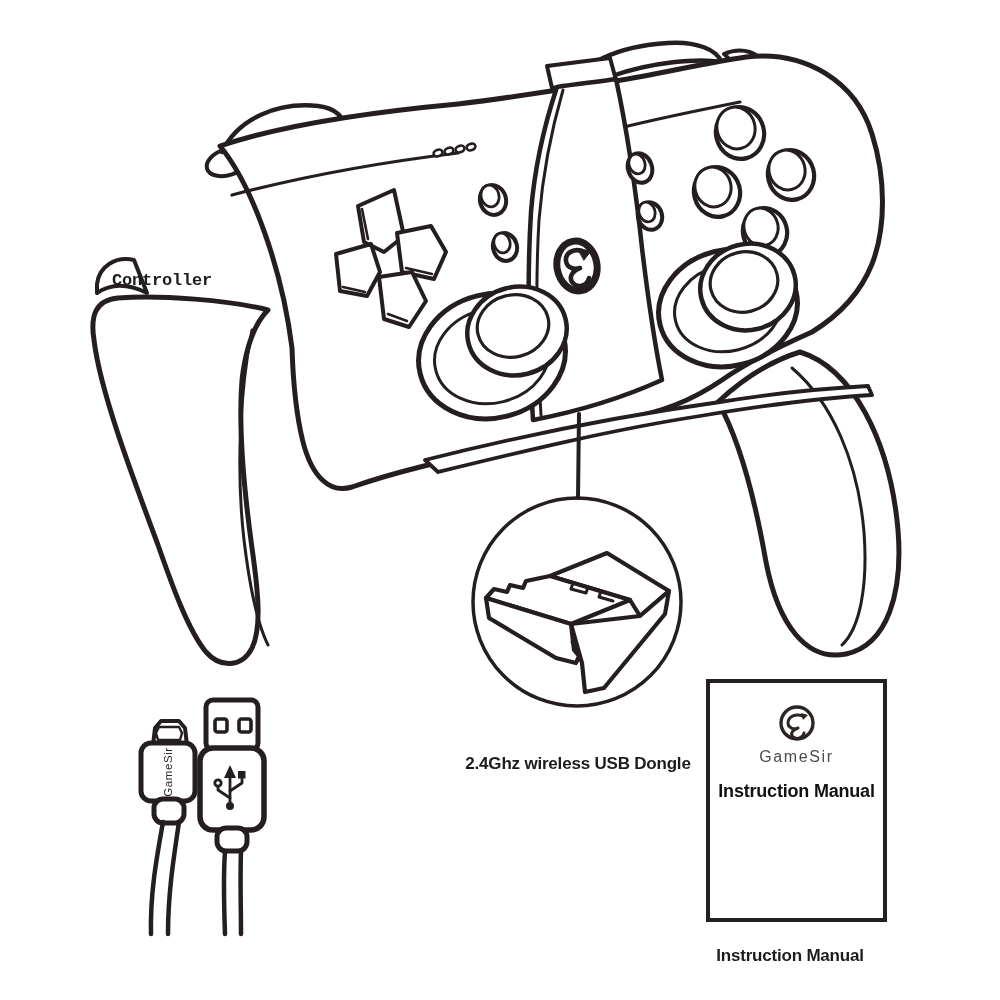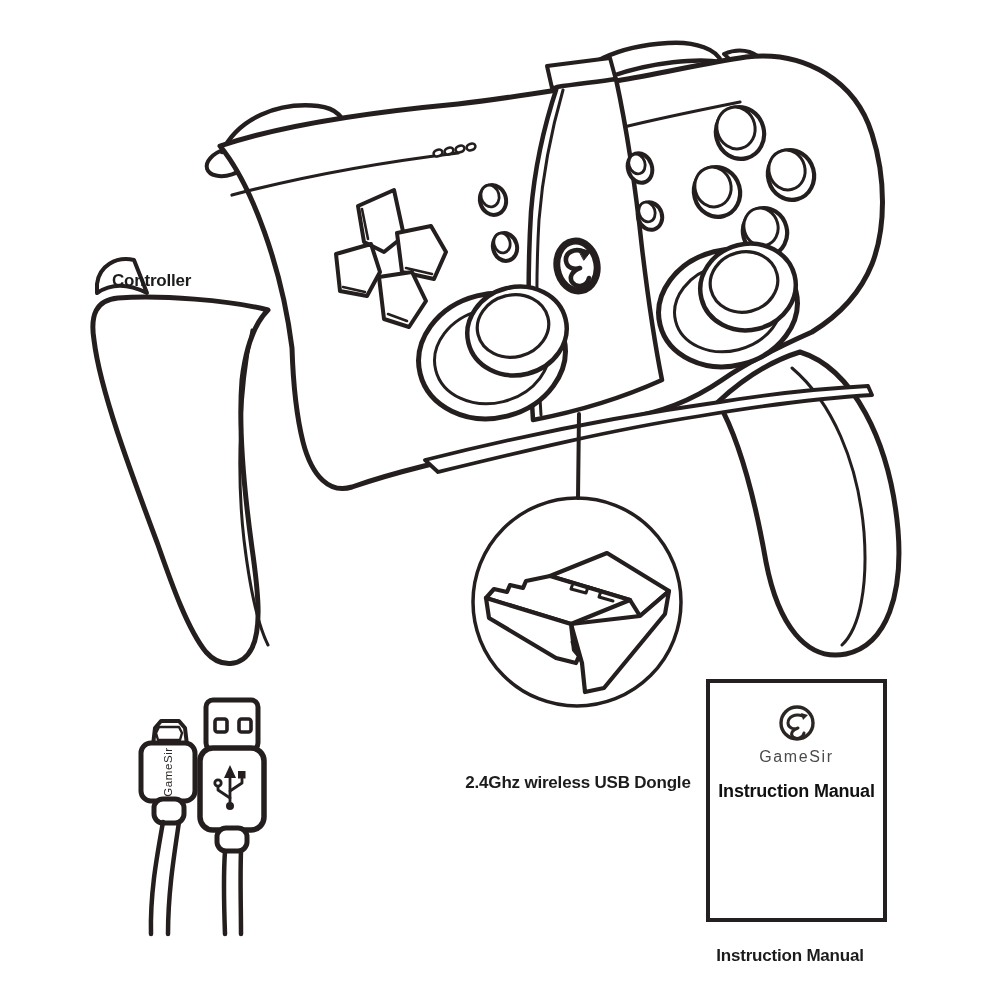--- a/index.html
+++ b/index.html
@@ -194,23 +194,23 @@
           <path d="M230,791 L242,783 L242,779"></path>
           <rect x="238" y="771" width="7.5" height="7.5" fill="#241f1e" stroke="none"></rect>
         </g>
         <rect x="217" y="828" width="30" height="23" rx="9" stroke-width="5" fill="#ffffff"></rect>
         <path d="M225,851 C223,880 224,906 225,934" stroke-width="4.5"></path>
         <path d="M241,851 C240,880 241,906 241,934" stroke-width="4.5"></path>
       </g>
     </g>
   </svg>
 
-  <div class="label" style="left:112px;top:271px;">Controller</div>
-
-  <div class="label center" style="left:453px;top:773px;width:250px;">2.4Ghz wireless USB Dongle</div>
+  <div class="label" style="left:112px;top:271px;font-family:Liberation Mono, monospace;">Controller</div>
+
+  <div class="label center" style="left:453px;top:754px;width:250px;">2.4Ghz wireless USB Dongle</div>
 
 
   <div class="label center" style="left:665px;top:946px;width:250px;">Instruction Manual</div>
 
   <div id="manual-cover">
     <svg id="manual-logo" width="46" height="46" viewBox="0 0 46 46" stroke="#2b2624" fill="none" stroke-linecap="round" stroke-linejoin="round">
       <circle cx="23" cy="22" r="16" stroke-width="3.4"></circle>
       <path d="M29,15 C21,12 14,16 14,22 C14,27 20,29 24,27
                C18,29 16,33 19,36 C23,39 29,37 30,32" stroke-width="3"></path>
       <path d="M27,12 L34,14 L29,19 Z" fill="#2b2624" stroke="none"></path>

